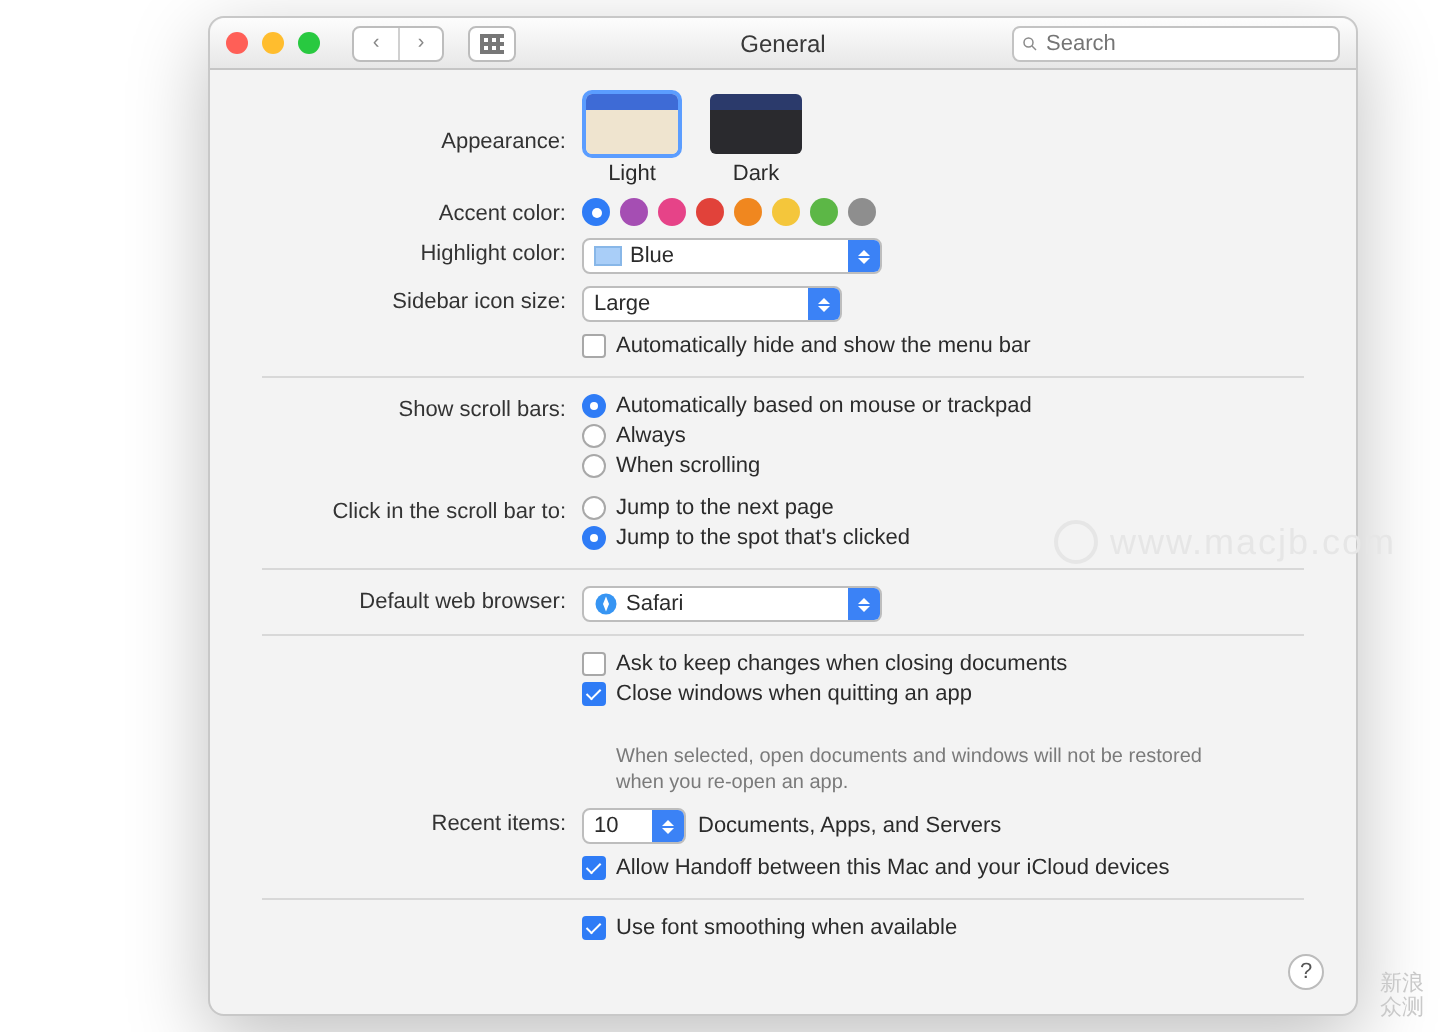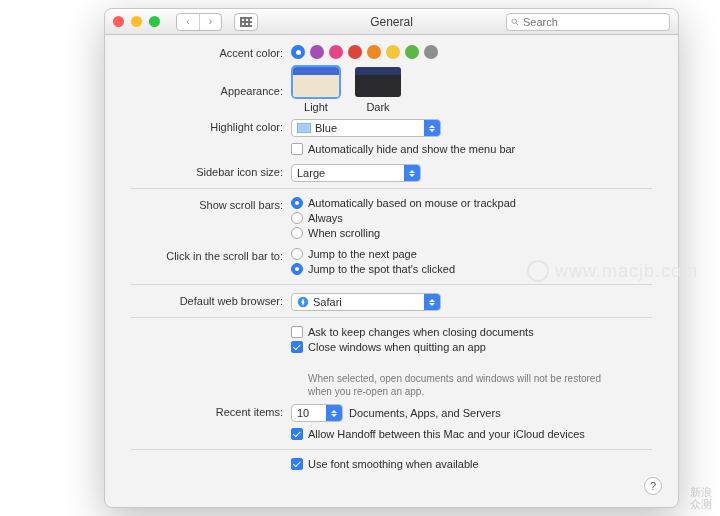--- a/index.html
+++ b/index.html
@@ -73,83 +73,83 @@
           <circle cx="6.5" cy="6.5" r="4.5" fill="none" stroke="#8a8a8a" stroke-width="1.5"></circle>
           <line x1="10" y1="10" x2="14" y2="14" stroke="#8a8a8a" stroke-width="1.5"></line>
         </svg>
       <input placeholder="Search" style="">
     </div>
   </div>
 
   <div class="content">
 
     <div class="row">
+      <div class="lbl" style="padding-top:20px">Appearance:</div>
+      <div class="val">
+        <div class="theme">
+          <div class="theme-card">
+            <div class="thumb sel">
+                <div class="top" style="background:#3e6bd6"></div>
+                <div class="body" style="background:#efe4cf"></div>
+              </div>
+            <div>Light</div>
+          </div>
+          <div class="theme-card">
+            <div class="thumb">
+                <div class="top" style="background:#2b3a6b"></div>
+                <div class="body" style="background:#2a2a2e"></div>
+              </div>
+            <div>Dark</div>
+          </div>
+        </div>
+      </div>
+    </div>
+
+    <div class="row">
       <div class="lbl">Accent color:</div>
       <div class="val">
           <div class="accent" id="accent-row">
             <div class="ac sel" style="background: rgb(47, 124, 246);"></div>
             <div class="ac" style="background: rgb(165, 78, 179);"></div>
             <div class="ac" style="background: rgb(230, 67, 136);"></div>
             <div class="ac" style="background: rgb(225, 66, 58);"></div>
             <div class="ac" style="background: rgb(240, 135, 31);"></div>
             <div class="ac" style="background: rgb(244, 198, 59);"></div>
             <div class="ac" style="background: rgb(92, 183, 70);"></div>
             <div class="ac" style="background: rgb(142, 142, 142);"></div>
           </div>
         </div>
     </div>
 
     <div class="row">
-      <div class="lbl" style="padding-top:20px">Appearance:</div>
-      <div class="val">
-        <div class="theme">
-          <div class="theme-card">
-            <div class="thumb sel">
-                <div class="top" style="background:#3e6bd6"></div>
-                <div class="body" style="background:#efe4cf"></div>
-              </div>
-            <div>Light</div>
-          </div>
-          <div class="theme-card">
-            <div class="thumb">
-                <div class="top" style="background:#2b3a6b"></div>
-                <div class="body" style="background:#2a2a2e"></div>
-              </div>
-            <div>Dark</div>
-          </div>
-        </div>
-      </div>
-    </div>
-
-    <div class="row">
       <div class="lbl">Highlight color:</div>
       <div class="val">
         <div class="select" style="width:150px">
           <span class="swatch"></span>
           <span>Blue</span>
           <span class="arr"></span>
         </div>
       </div>
     </div>
 
     <div class="row">
+      <div class="lbl">Sidebar icon size:</div>
+      <div class="val">
+        <div class="select" style="width:130px">
+          <span>Large</span>
+          <span class="arr"></span>
+        </div>
+      </div>
+    </div>
+
+    <div class="row">
       <div class="lbl"></div>
       <div class="val opt">
         <span class="chk"></span>
         <span>Automatically hide and show the menu bar</span>
-      </div>
-    </div>
-
-    <div class="row">
-      <div class="lbl">Sidebar icon size:</div>
-      <div class="val">
-        <div class="select" style="width:130px">
-          <span>Large</span>
-          <span class="arr"></span>
-        </div>
       </div>
     </div>
 
     <hr class="sep">
 
     <div class="row">
       <div class="lbl">Show scroll bars:</div>
       <div class="val" style="flex-direction:column;align-items:flex-start">
         <div class="opt">
             <span class="radio on"></span>

